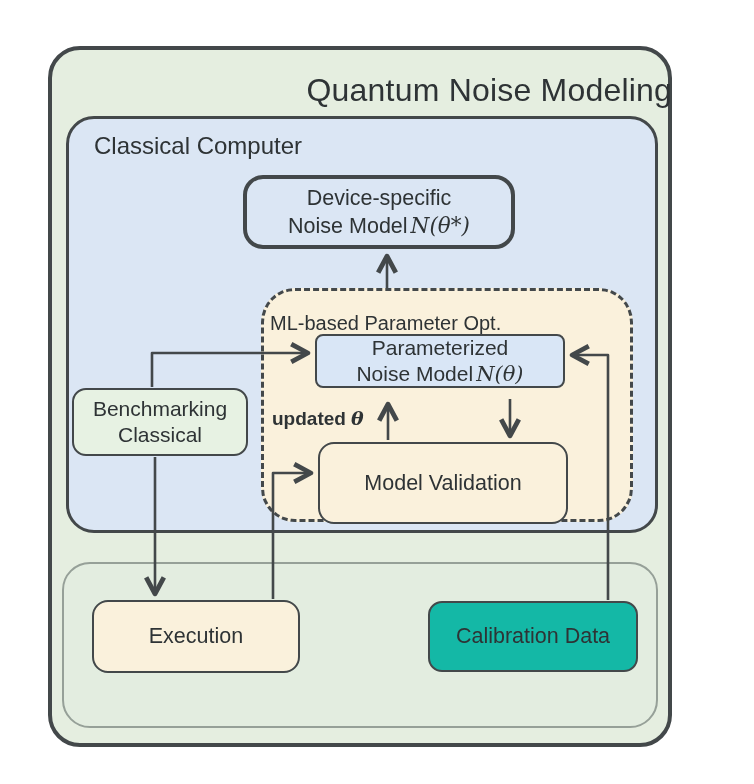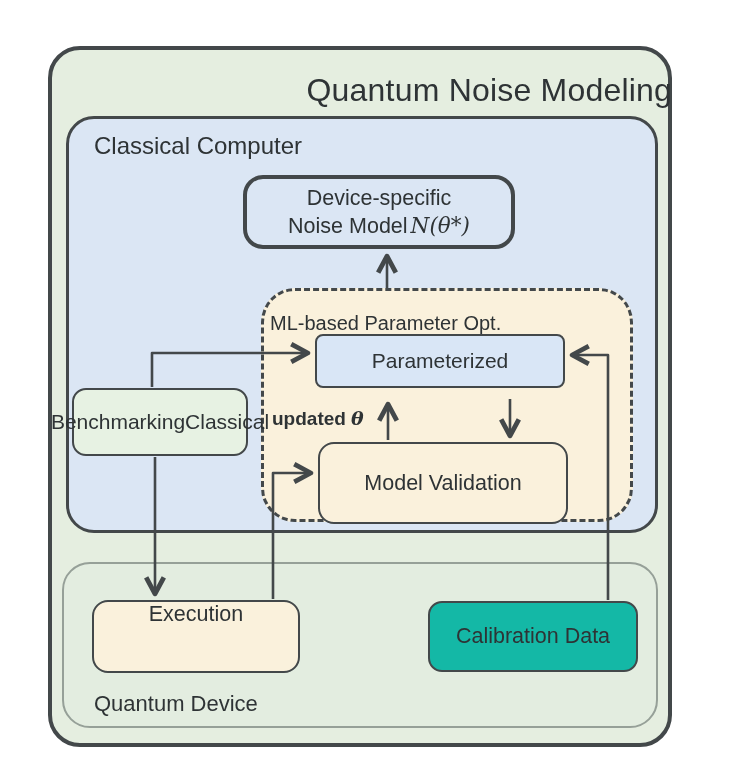--- a/index.html
+++ b/index.html
@@ -29,29 +29,29 @@
          border:2.5px solid #43484a;border-radius:8px;
          display:flex;flex-direction:column;align-items:center;justify-content:center;line-height:26px;font-size:21px;}
   
   .validation{left:318px;top:442px;width:250px;height:82px;background:#faf1dc;
          border:2.5px solid #43484a;border-radius:16px;
          display:flex;align-items:center;justify-content:center;font-size:21.5px;}
   .upd{left:272px;top:407px;font-size:19px;font-weight:bold;}
   
   .bench{left:72px;top:388px;width:176px;height:68px;background:#e7f2e3;
          border:2.5px solid #43484a;border-radius:14px;
-         display:flex;flex-direction:row;align-items:center;justify-content:center;line-height:26px;font-size:21px;}
+         display:flex;flex-direction:column;align-items:center;justify-content:center;line-height:26px;font-size:21px;}
   
   .qd{left:62px;top:562px;width:596px;height:166px;background:#e3ede0;
       border:2.5px solid #96a098;border-radius:28px;}
   .qd-label{left:94px;top:691px;font-size:22px;}
   
   .exec{left:92px;top:600px;width:208px;height:73px;background:#faf1dc;
         border:2.5px solid #43484a;border-radius:16px;
-        display:flex;justify-content:center;font-size:21.5px;}
+        display:flex;align-items:center;justify-content:center;font-size:21.5px;}
   
   .calib{left:428px;top:601px;width:210px;height:71px;background:#14b8a6;
          border:2.5px solid #43484a;border-radius:14px;
          display:flex;align-items:center;justify-content:center;font-size:21.5px;}
   .math{font-family:"DejaVu Serif", serif;font-style:italic;margin-left:3px;}
   .theta{font-family:"DejaVu Serif", serif;font-style:italic;margin-left:5px;}
   svg.arrows{position:absolute;left:0;top:0;width:754px;height:784px;pointer-events:none;}
   svg.arrows path{fill:none;stroke:#43484a;stroke-width:2.6;stroke-linejoin:round;}
 </style>
 </head>
@@ -70,37 +70,39 @@
     <div>
       <span>Noise Model</span><span class="math">N(θ*)</span>
     </div>
   </div>
 
   <div class="abs mlbox"></div>
   <div class="abs ml-label">ML-based Parameter Opt.</div>
 
   <div class="abs param">
     <div>Parameterized</div>
+    <div>
+      <span>Noise Model</span><span class="math">N(θ)</span>
+    </div>
   </div>
 
   <div class="abs validation">
     <span>Model Validation</span>
   </div>
 
   <div class="abs upd">
     <span>updated</span><span class="theta">θ</span>
   </div>
 
   <div class="abs bench">
     <div>Benchmarking</div>
     <div>Classical</div>
   </div>
 
   <div class="abs qd"></div>
-  <div class="abs qd-label">Quantum Device</div>
 
   <div class="abs exec">
     <span>Execution</span>
   </div>
 
   <div class="abs calib">
     <span>Calibration Data</span>
   </div>
 
   <svg class="arrows" viewBox="0 0 754 784">

